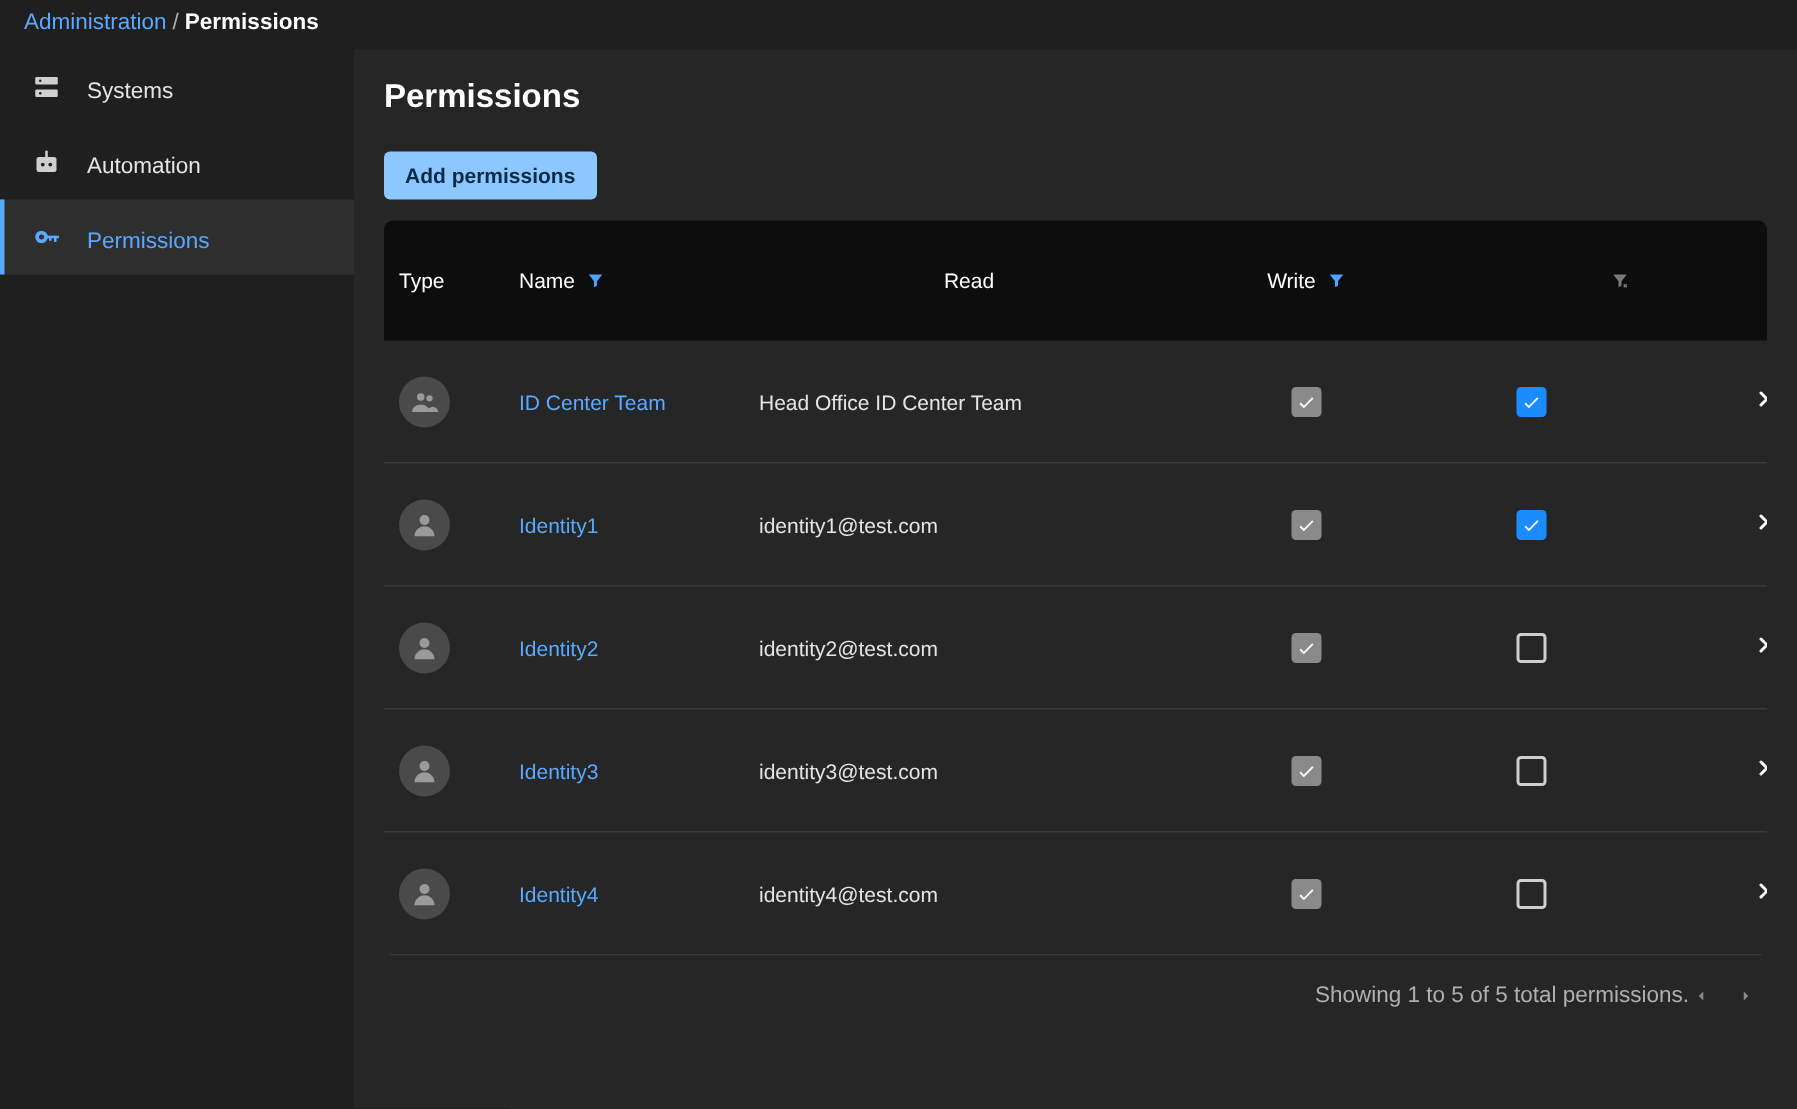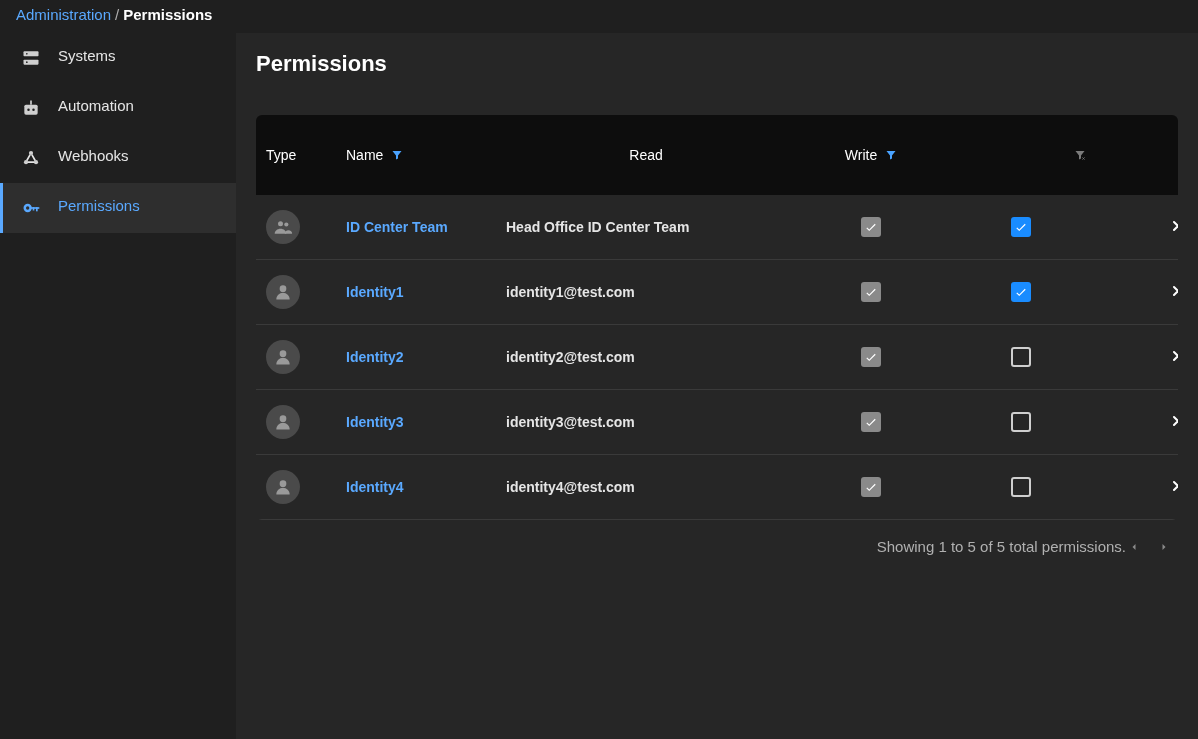--- a/index.html
+++ b/index.html
@@ -20,42 +20,42 @@
   }
   html,body{margin:0;padding:0;background:var(--bg);color:var(--text);font-family:Segoe UI, Arial, Helvetica, sans-serif;font-size:14px;}
   *{box-sizing:border-box;}
   .app{width:1198px;height:739px;overflow:hidden;display:flex;flex-direction:column;background:var(--bg);}
   .breadcrumb{display:flex;align-items:center;gap:4px;padding:6px 16px 10px;font-size:15px;}
   .breadcrumb .slash{color:var(--muted);}
   .breadcrumb .link{color:var(--link);cursor:pointer;}
   .breadcrumb .current{color:#fff;font-weight:600;}
   .body{display:flex;flex:1;min-height:0;}
   .sidebar{width:236px;background:var(--bg);}
-  .sidebar-item{display:flex;align-items:flex-start;gap:16px;padding:14px 20px;color:var(--text);font-size:15px;cursor:pointer;}
+  .sidebar-item{display:flex;align-items:flex-end;gap:16px;padding:14px 20px;color:var(--text);font-size:15px;cursor:pointer;}
   .sidebar-item.active{background:#2e2e2e;border-left:3px solid var(--link);padding-left:17px;color:var(--link);}
   .sidebar-item.active .sb-icon svg{fill:var(--link);}
   .sb-icon{width:22px;height:22px;display:flex;align-items:center;justify-content:center;}
   .sb-icon svg{fill:var(--icon);}
   .main{flex:1;background:var(--bg2);display:flex;flex-direction:column;min-width:0;}
   .page-title{font-size:22px;font-weight:700;padding:18px 20px 8px;color:#fff;}
   .tabs{display:flex;gap:30px;padding:0 20px;border-bottom:1px solid transparent;}
   .tab{padding:10px 2px 12px;font-weight:600;color:var(--muted);cursor:pointer;font-size:14px;}
   .tab.active{color:var(--tab-active);border-bottom:3px solid var(--tab-active);}
   .subhead{display:flex;align-items:center;justify-content:space-between;padding:16px 20px 14px;}
   .subhead .desc{color:var(--muted);}
   .btn-add{background:var(--btn);color:var(--btn-text);border:none;border-radius:4px;padding:8px 14px;font-weight:600;cursor:pointer;font-size:14px;}
   .table{margin:0 20px;border-radius:6px;overflow:hidden;}
   .thead{display:grid;grid-template-columns:80px 160px 300px 150px 150px 100px;background:var(--hdr);color:#fff;font-weight:400;height:80px;align-items:center;}
   .th{padding:0 10px;display:flex;align-items:center;gap:8px;}
   .th.center{justify-content:center;}
   .th.end{justify-content:flex-end;}
   .filter-ico{width:12px;height:12px;display:inline-flex;}
   .filter-ico svg{fill:var(--tab-active);}
   .filter-ico.muted svg{fill:#7a7a7a;}
-  .tbody .tr{display:grid;grid-template-columns:80px 160px 300px 150px 150px 100px;align-items:center;height:65px;border-bottom:1px solid var(--row-border);font-weight:bold;}
+  .tbody .tr{display:grid;grid-template-columns:80px 160px 300px 150px 150px 100px;align-items:center;height:82px;border-bottom:1px solid var(--row-border);}
   .td{padding:0 10px;display:flex;align-items:center;}
   .td.center{justify-content:center;}
   .td.end{justify-content:flex-end;}
   .avatar{width:34px;height:34px;border-radius:50%;background:#4a4a4a;display:flex;align-items:center;justify-content:center;}
   .avatar svg{fill:#9a9a9a;}
   .name-link{color:var(--link);cursor:pointer;}
   .chk{width:20px;height:20px;border-radius:3px;display:flex;align-items:center;justify-content:center;}
   .chk.locked{background:var(--chk-grey);}
   .chk.on{background:var(--chk-blue);}
   .chk.off{background:transparent;border:2px solid #cfcfcf;}
@@ -93,47 +93,37 @@
           <span class="sb-icon">
             <svg viewBox="0 0 24 24" width="20" height="20">
               <rect x="4" y="8" width="16" height="12" rx="2"></rect>
               <rect x="11" y="3" width="2" height="5"></rect>
               <circle cx="9" cy="14" r="1.5" fill="#1f1f1f"></circle>
               <circle cx="15" cy="14" r="1.5" fill="#1f1f1f"></circle>
             </svg>
           </span>
           <span>Automation</span>
         </div>
-        <div class="sidebar-item">
-          <span class="sb-icon">
-            <svg viewBox="0 0 24 24" width="20" height="20">
-              <circle cx="12" cy="6" r="2.5"></circle>
-              <circle cx="6" cy="17" r="2.5"></circle>
-              <circle cx="18" cy="17" r="2.5"></circle>
-              <path d="M11 8l-4 7M13 8l4 7M8 17h8" stroke="currentColor" stroke-width="2" fill="none"></path>
-            </svg>
-          </span>
-          <span>Webhooks</span>
-        </div>
         <div class="sidebar-item active">
           <span class="sb-icon">
             <svg viewBox="0 0 24 24" width="20" height="20">
               <circle cx="8" cy="12" r="5"></circle>
               <rect x="12" y="11" width="10" height="2"></rect>
               <rect x="18" y="11" width="2" height="5"></rect>
               <rect x="14" y="11" width="2" height="4"></rect>
               <circle cx="8" cy="12" r="2" fill="#2e2e2e"></circle>
             </svg>
           </span>
           <span>Permissions</span>
         </div>
       </div>
     <div class="main">
       <div class="page-title">Permissions</div>
       <div class="subhead">
+        <button class="btn-add">Add permissions</button>
       </div>
       <div class="table">
         <div class="thead">
           <div class="th">
               <span>Type</span>
             </div>
           <div class="th">
               <span>Name</span>
               <span class="filter-ico">
                 <svg viewBox="0 0 24 24">

